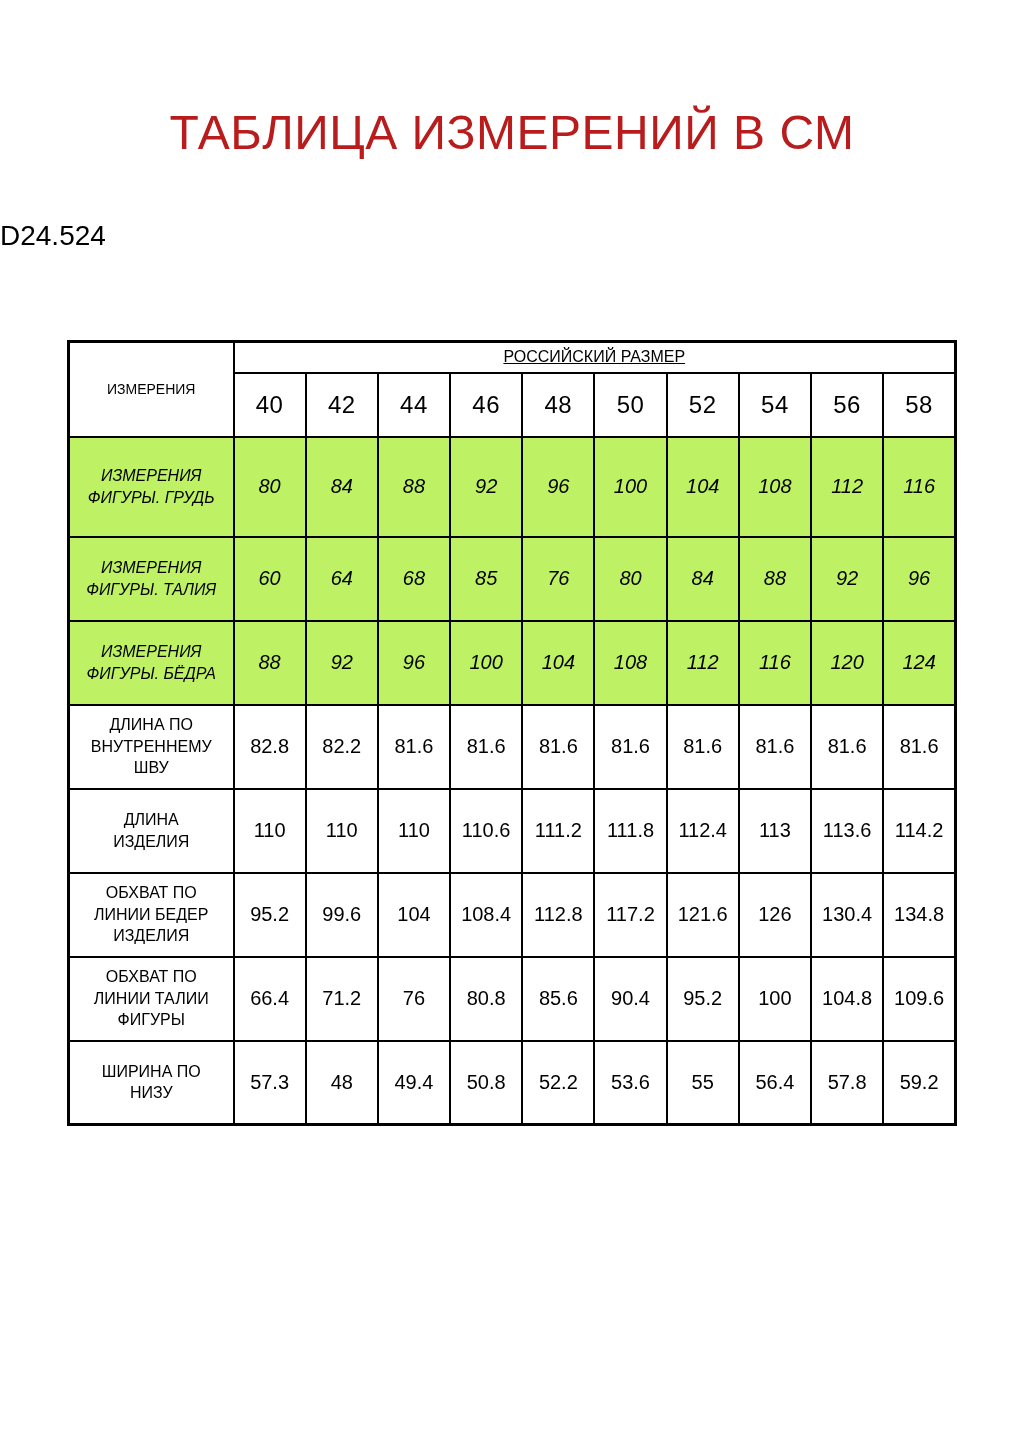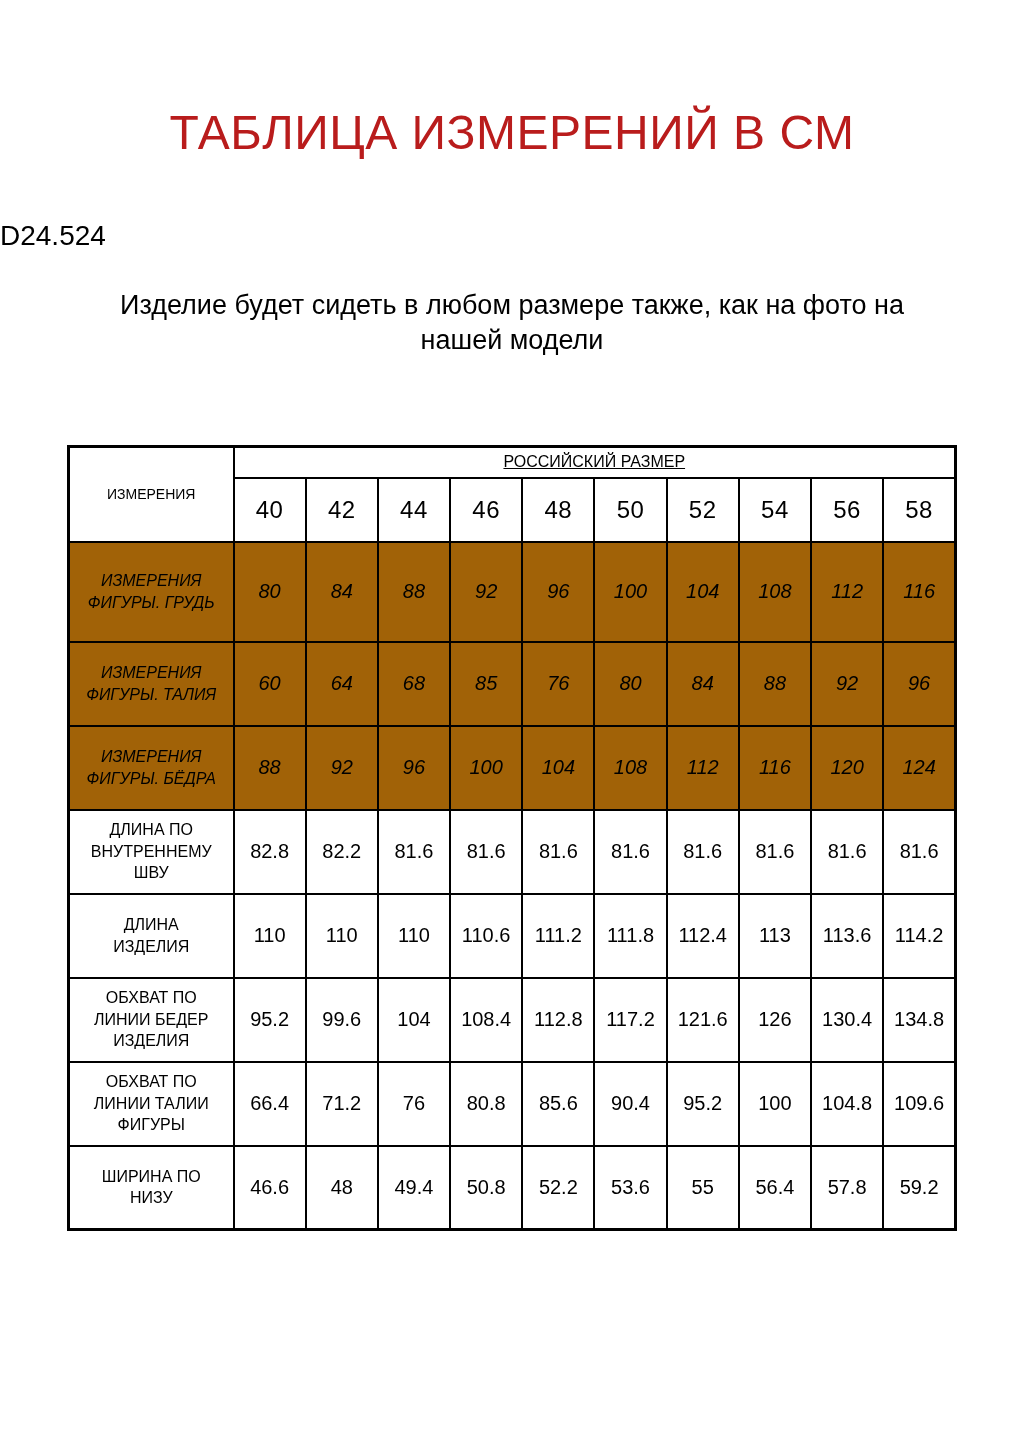--- a/index.html
+++ b/index.html
@@ -72,37 +72,36 @@
   }
   tbody th.row-label {
     font-size: 16px;
     line-height: 1.35;
     padding: 6px 14px;
   }
   tbody td.value-cell {
     font-size: 20px;
   }
   tbody tr { height: 84px; }
-  tbody tr.figure { background: #a16207; }
+  tbody tr.figure { background: #bef264; }
   tbody tr.figure th.row-label,
   tbody tr.figure td.value-cell {
     font-style: italic;
   }
   tbody tr.figure:first-child { height: 100px; }
 </style>
 </head>
 <body>
 
 <div class="page">
 
   <h1 class="doc-title">ТАБЛИЦА ИЗМЕРЕНИЙ В СМ</h1>
 
   <div class="product-code">D24.524</div>
 
-  <div class="subtitle">Изделие будет сидеть в любом размере также, как на фото на нашей модели</div>
 
   <table class="size-table">
     <colgroup>
       <col class="label-col">
       <col>
         <col>
         <col>
         <col>
         <col>
         <col>
@@ -216,21 +215,21 @@
           <td class="value-cell">80.8</td>
           <td class="value-cell">85.6</td>
           <td class="value-cell">90.4</td>
           <td class="value-cell">95.2</td>
           <td class="value-cell">100</td>
           <td class="value-cell">104.8</td>
           <td class="value-cell">109.6</td>
         </tr>
         <tr class="product">
           <th class="row-label">ШИРИНА ПО НИЗУ</th>
-          <td class="value-cell">46.6</td>
+          <td class="value-cell">57.3</td>
           <td class="value-cell">48</td>
           <td class="value-cell">49.4</td>
           <td class="value-cell">50.8</td>
           <td class="value-cell">52.2</td>
           <td class="value-cell">53.6</td>
           <td class="value-cell">55</td>
           <td class="value-cell">56.4</td>
           <td class="value-cell">57.8</td>
           <td class="value-cell">59.2</td>
         </tr>

